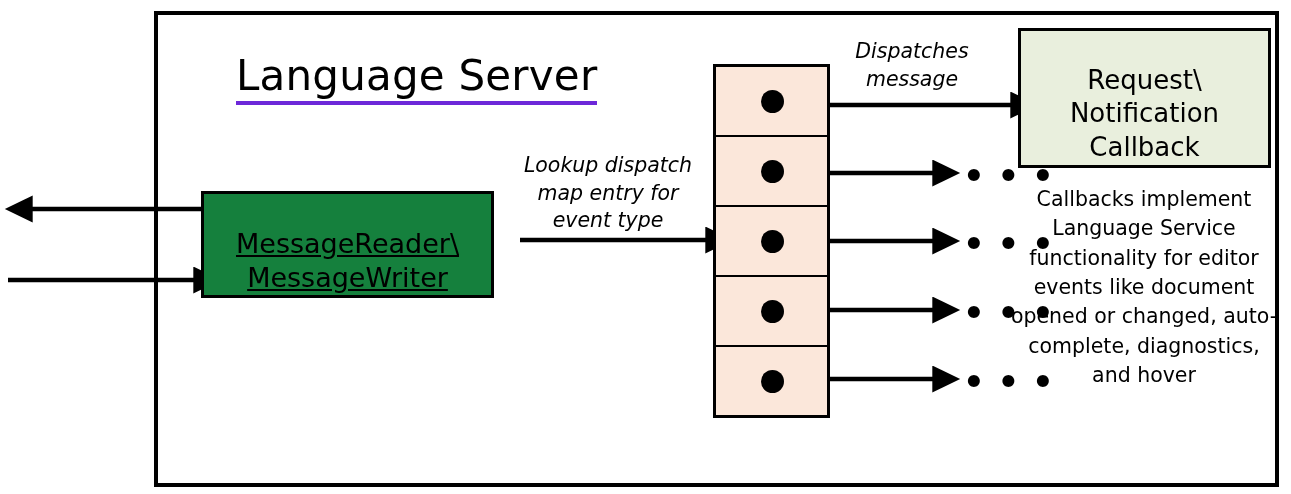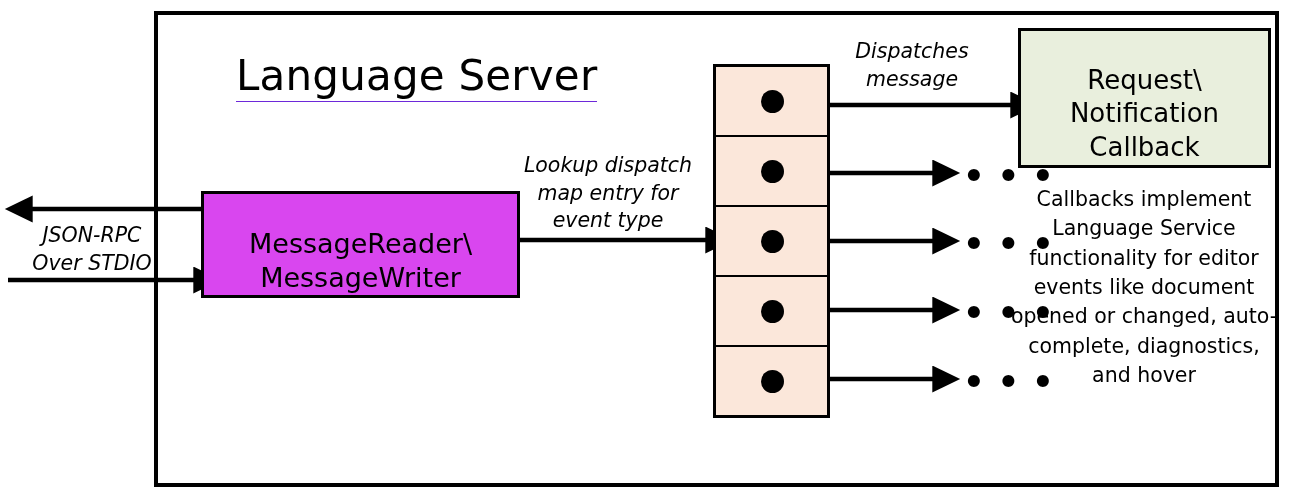--- a/index.html
+++ b/index.html
@@ -33,21 +33,21 @@
   
   .server-title {
     position: absolute;
     left: 236px;
     top: 52px;
     font-size: 42px;
     line-height: 1.12;
     letter-spacing: 0.2px;
     white-space: nowrap;
     padding-bottom: 2px;
-    border-bottom: 1px solid #6d28d9;
+    border-bottom: 4px solid #6d28d9;
   }
 
   
   .node-box {
     position: absolute;
     border: 3.5px solid #000;
     box-sizing: border-box;
     display: flex;
     align-items: flex-end;
     justify-content: center;
@@ -55,23 +55,24 @@
   }
   .node-box .node-label {
     font-size: 27px;
     line-height: 1.26;
     white-space: pre-line;
   }
 
   #reader-writer-box {
     left: 201px;
     top: 191px;
-    width: 319px;
+    width: 293px;
     height: 107px;
-    background: #d946ef;
+    background: #15803d;
+    text-decoration: underline;
   }
 
   #callback-box {
     left: 1018px;
     top: 28px;
     width: 253px;
     height: 140px;
     background: #e9efdd;
   }
   #callback-box .node-label { font-size: 26px; line-height: 1.3; }
@@ -232,22 +233,20 @@
     <g>
       <line x1="776" y1="379" x2="935" y2="379" stroke="#000" stroke-width="4.5" marker-end="url(#arrowR)"></line>
     </g>
   </svg>
 
   <div class="node-box" id="reader-writer-box">
     <span class="node-label">MessageReader\
 MessageWriter</span>
   </div>
 
-  <div class="edge-label" id="stdio-label">JSON-RPC
-Over STDIO</div>
 
   <div class="edge-label" id="dispatches-label">Dispatches
 message</div>
 
   <div class="edge-label" id="lookup-label">Lookup dispatch
 map entry for
 event type</div>
 
   <div id="dispatch-map">
     <div class="map-row">

